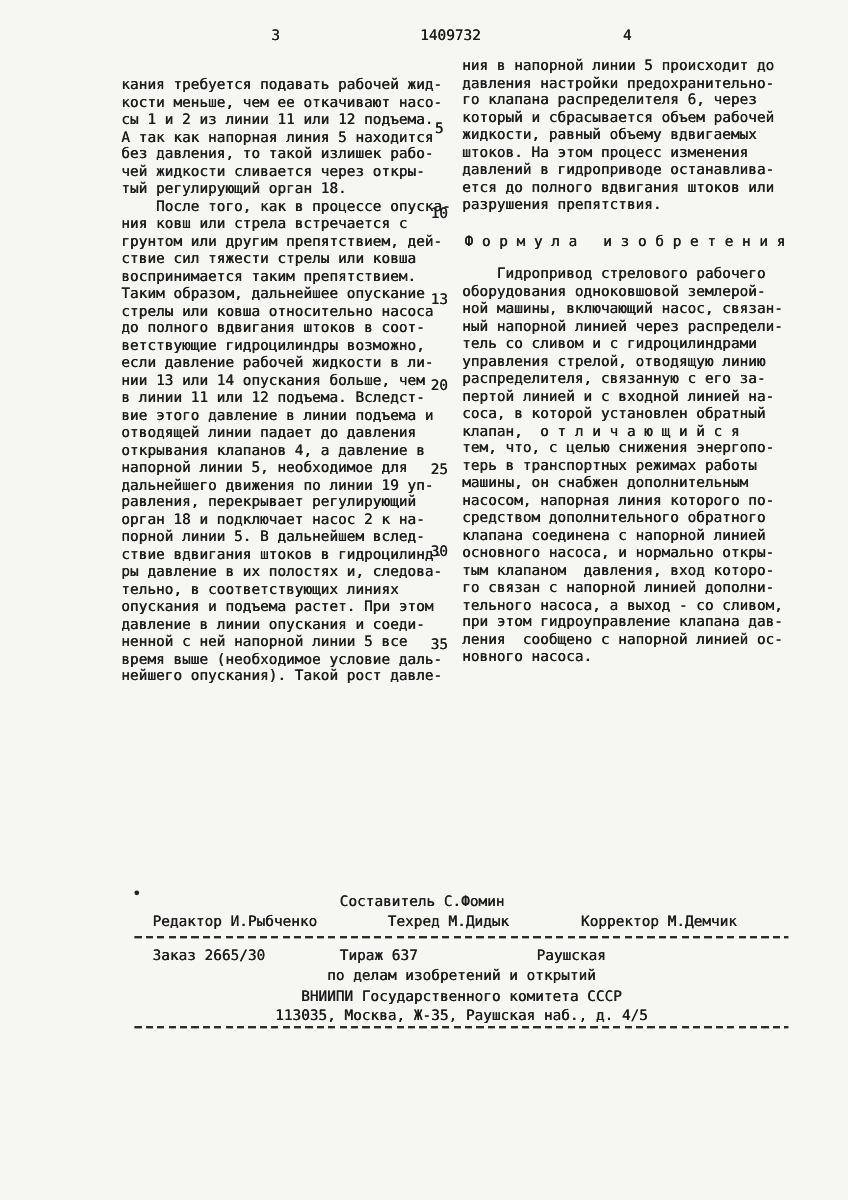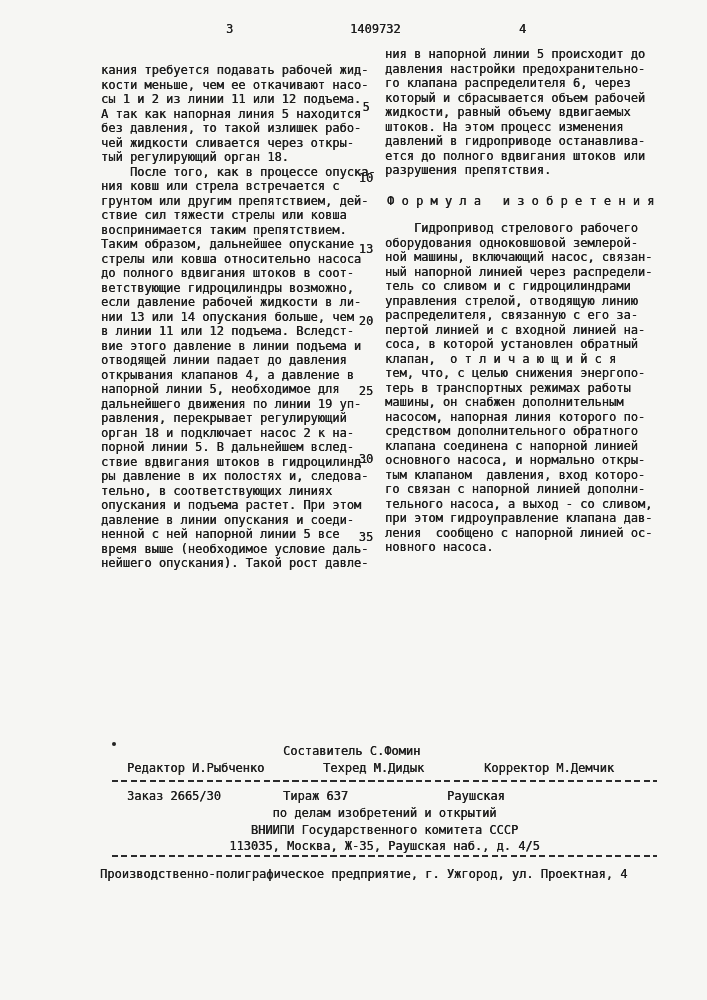--- a/index.html
+++ b/index.html
@@ -190,15 +190,14 @@
   <span class="footer-item mono" id="footer-subscr">Раушская</span>
 
   <div id="footer-org">
     <div class="mono">по делам изобретений и открытий</div>
     <div class="mono">ВНИИПИ Государственного комитета СССР</div>
     <div class="mono">113035, Москва, Ж-35, Раушская наб., д. 4/5</div>
   </div>
 
   <div class="divider" id="divider-2"></div>
 
-  <span class="footer-item mono" id="footer-printer">Производственно-полиграфическое предприятие, г. Ужгород, ул. Проектная, 4</span>
 
 </div>
 
 </body></html>

